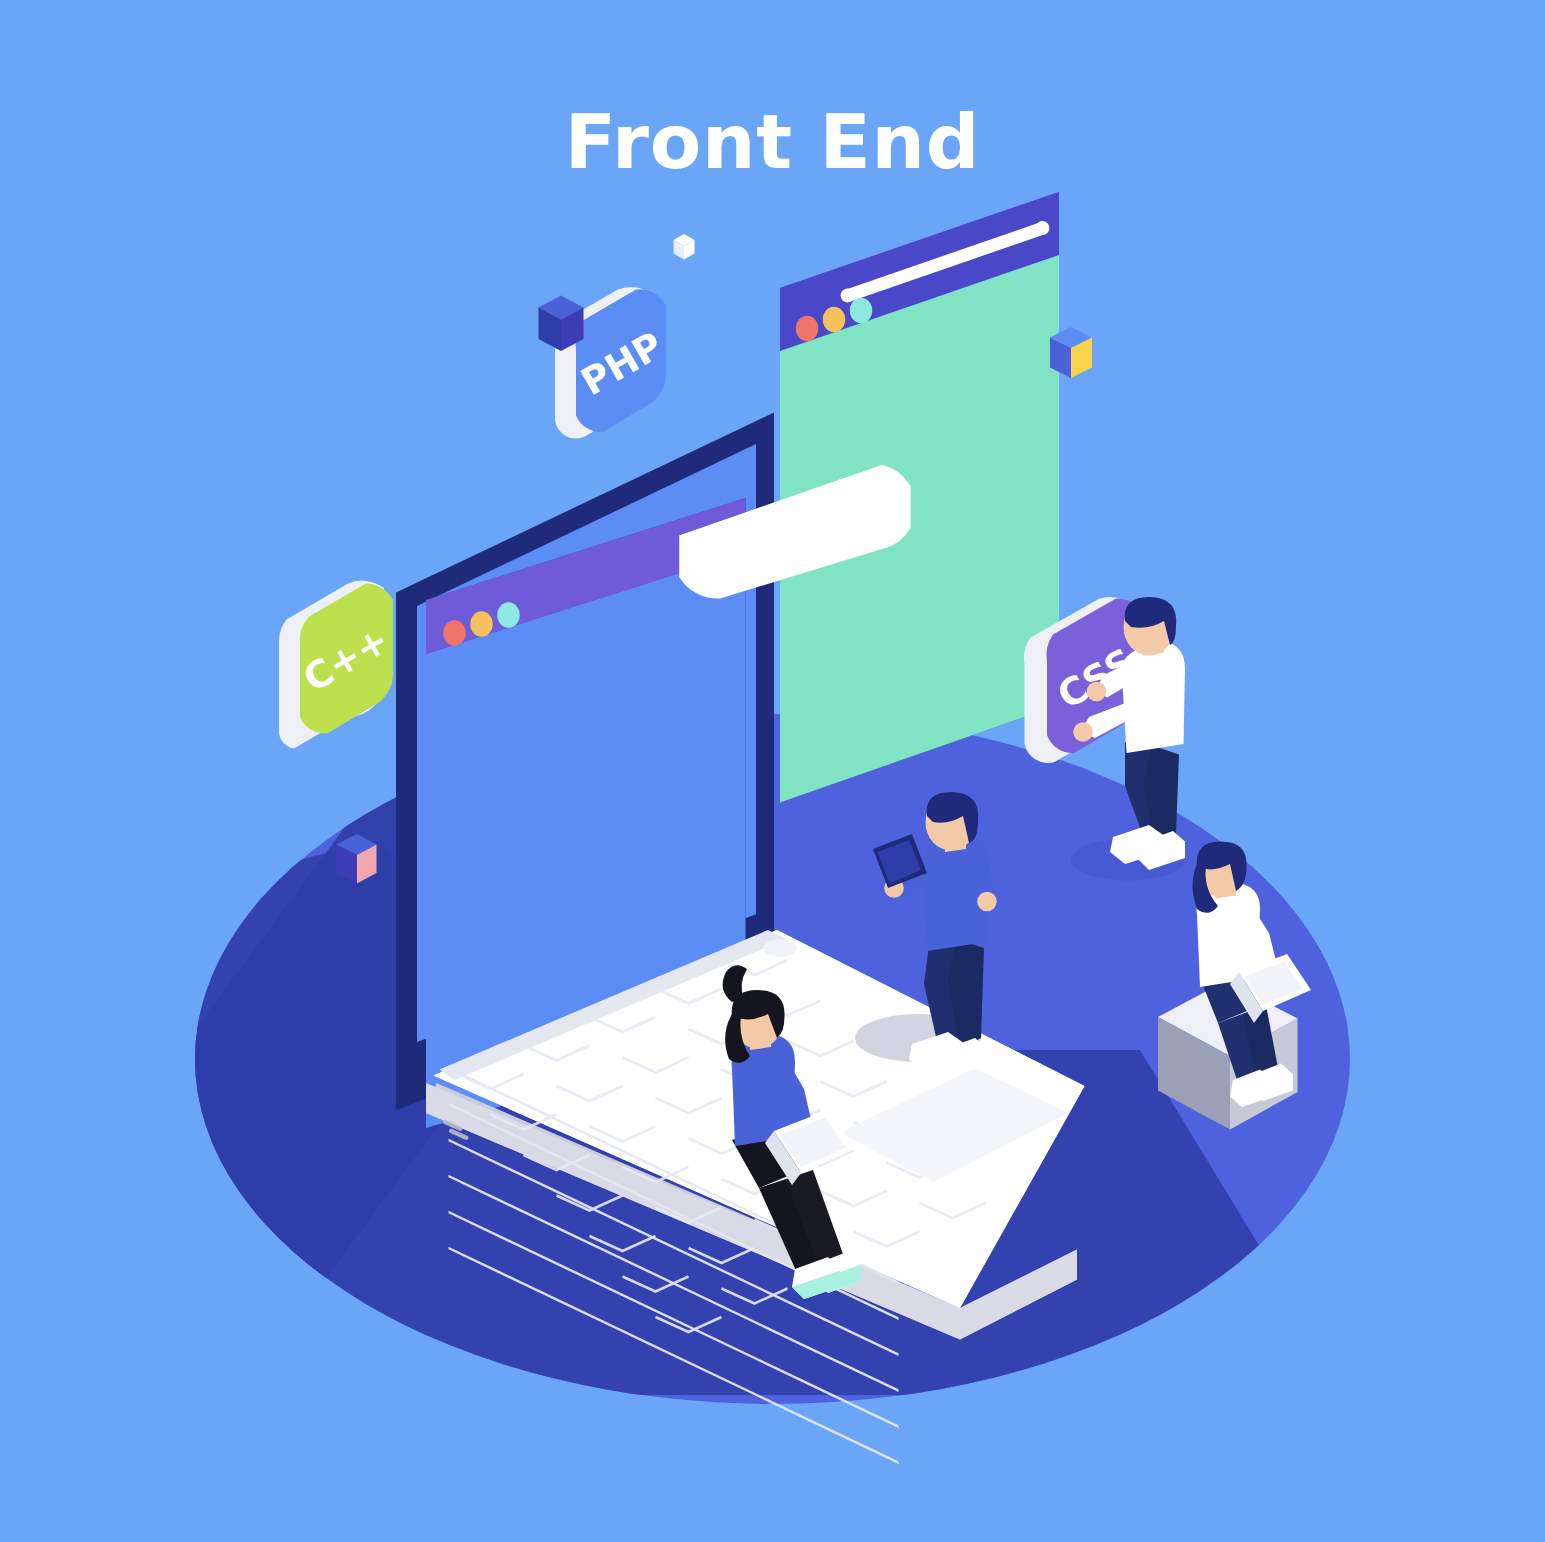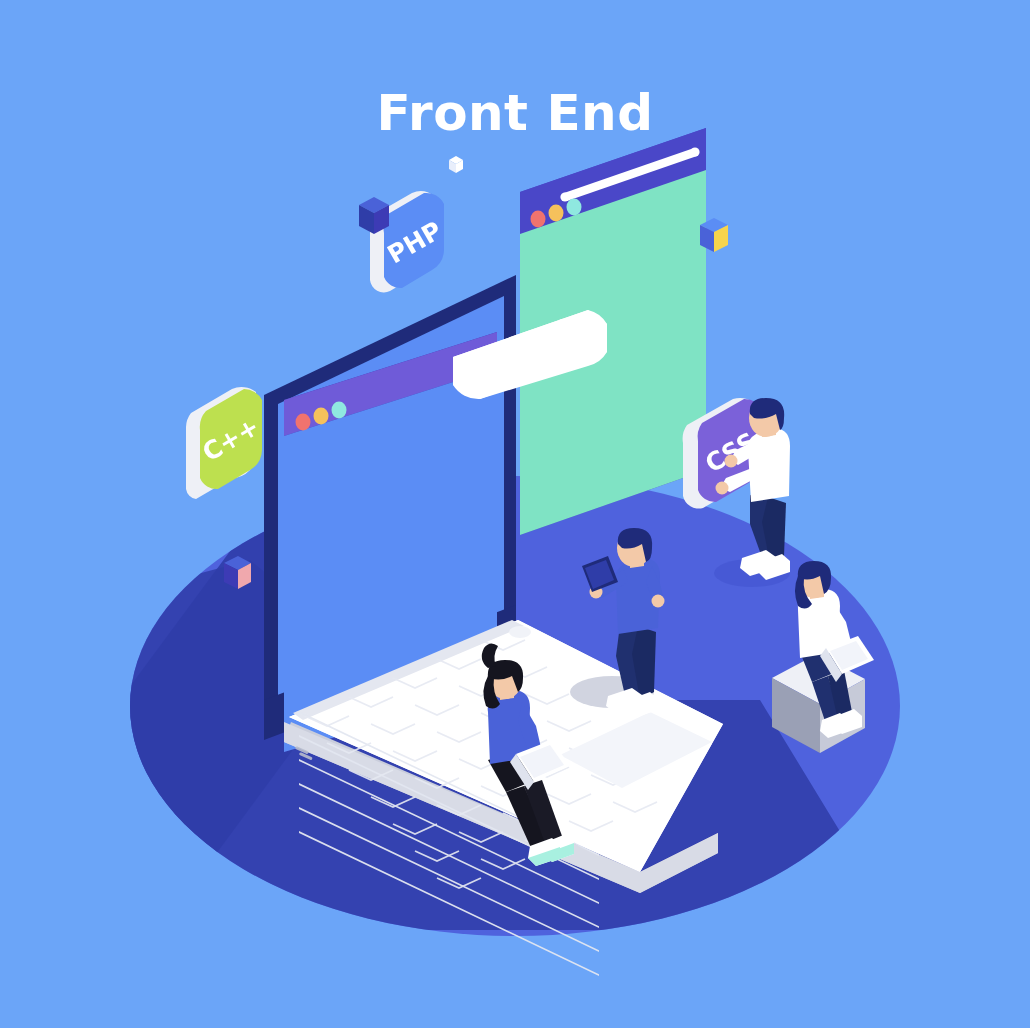--- a/index.html
+++ b/index.html
@@ -6,21 +6,20 @@
   body{
     width:1030px;height:1028px;overflow:hidden;
     font-family:"Liberation Sans", sans-serif;
     background:#6ba5f8;
   }
   #stage{position:relative;width:1030px;height:1028px;background:#6ba5f8;}
   #title{
     position:absolute;left:0;top:66px;width:1030px;text-align:center;
     font-size:50px;font-weight:bold;color:#ffffff;letter-spacing:0.5px;
     font-family:"DejaVu Sans", sans-serif;
-    margin-top:18px;
   }
   svg{position:absolute;left:0;top:0;display:block;}
   .badge-text{
     font-family:"DejaVu Sans", sans-serif;font-weight:bold;fill:#ffffff;
   }
 </style>
 </head>
 <body>
 
 <div id="stage">

